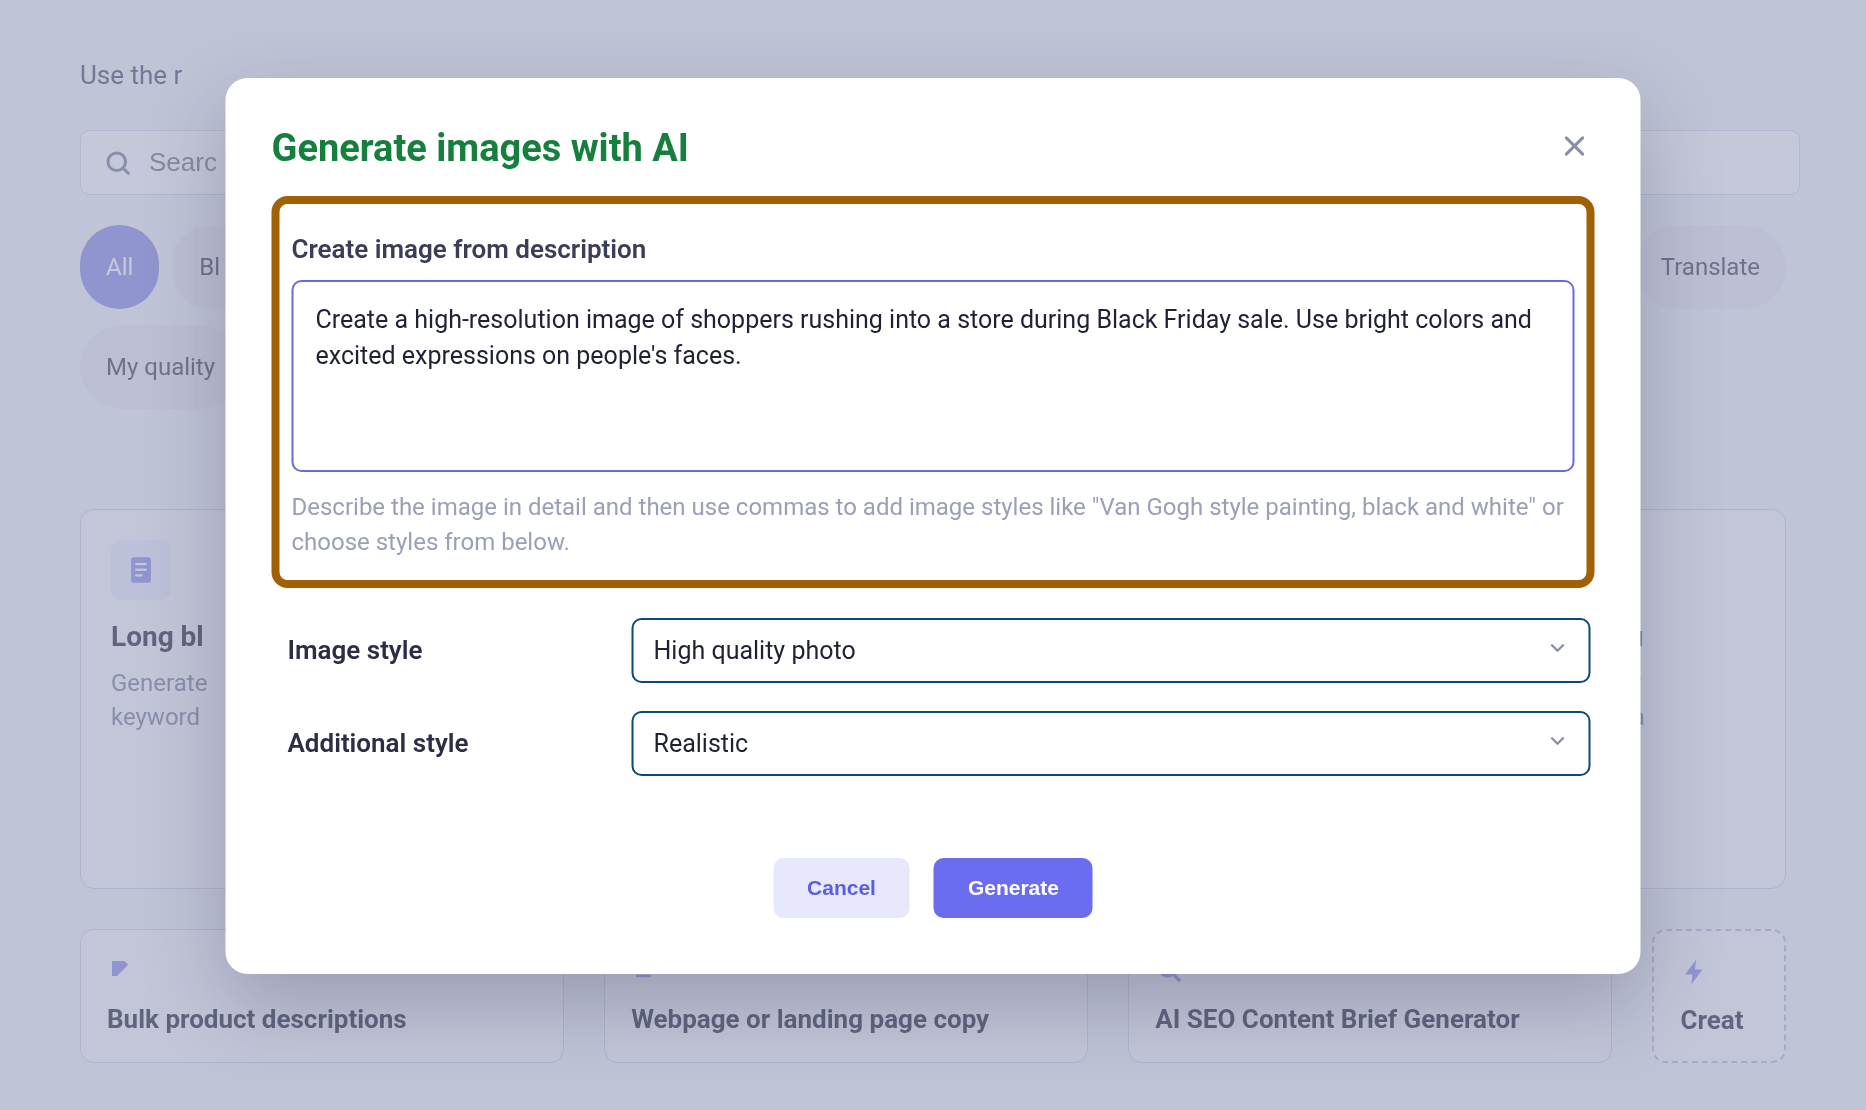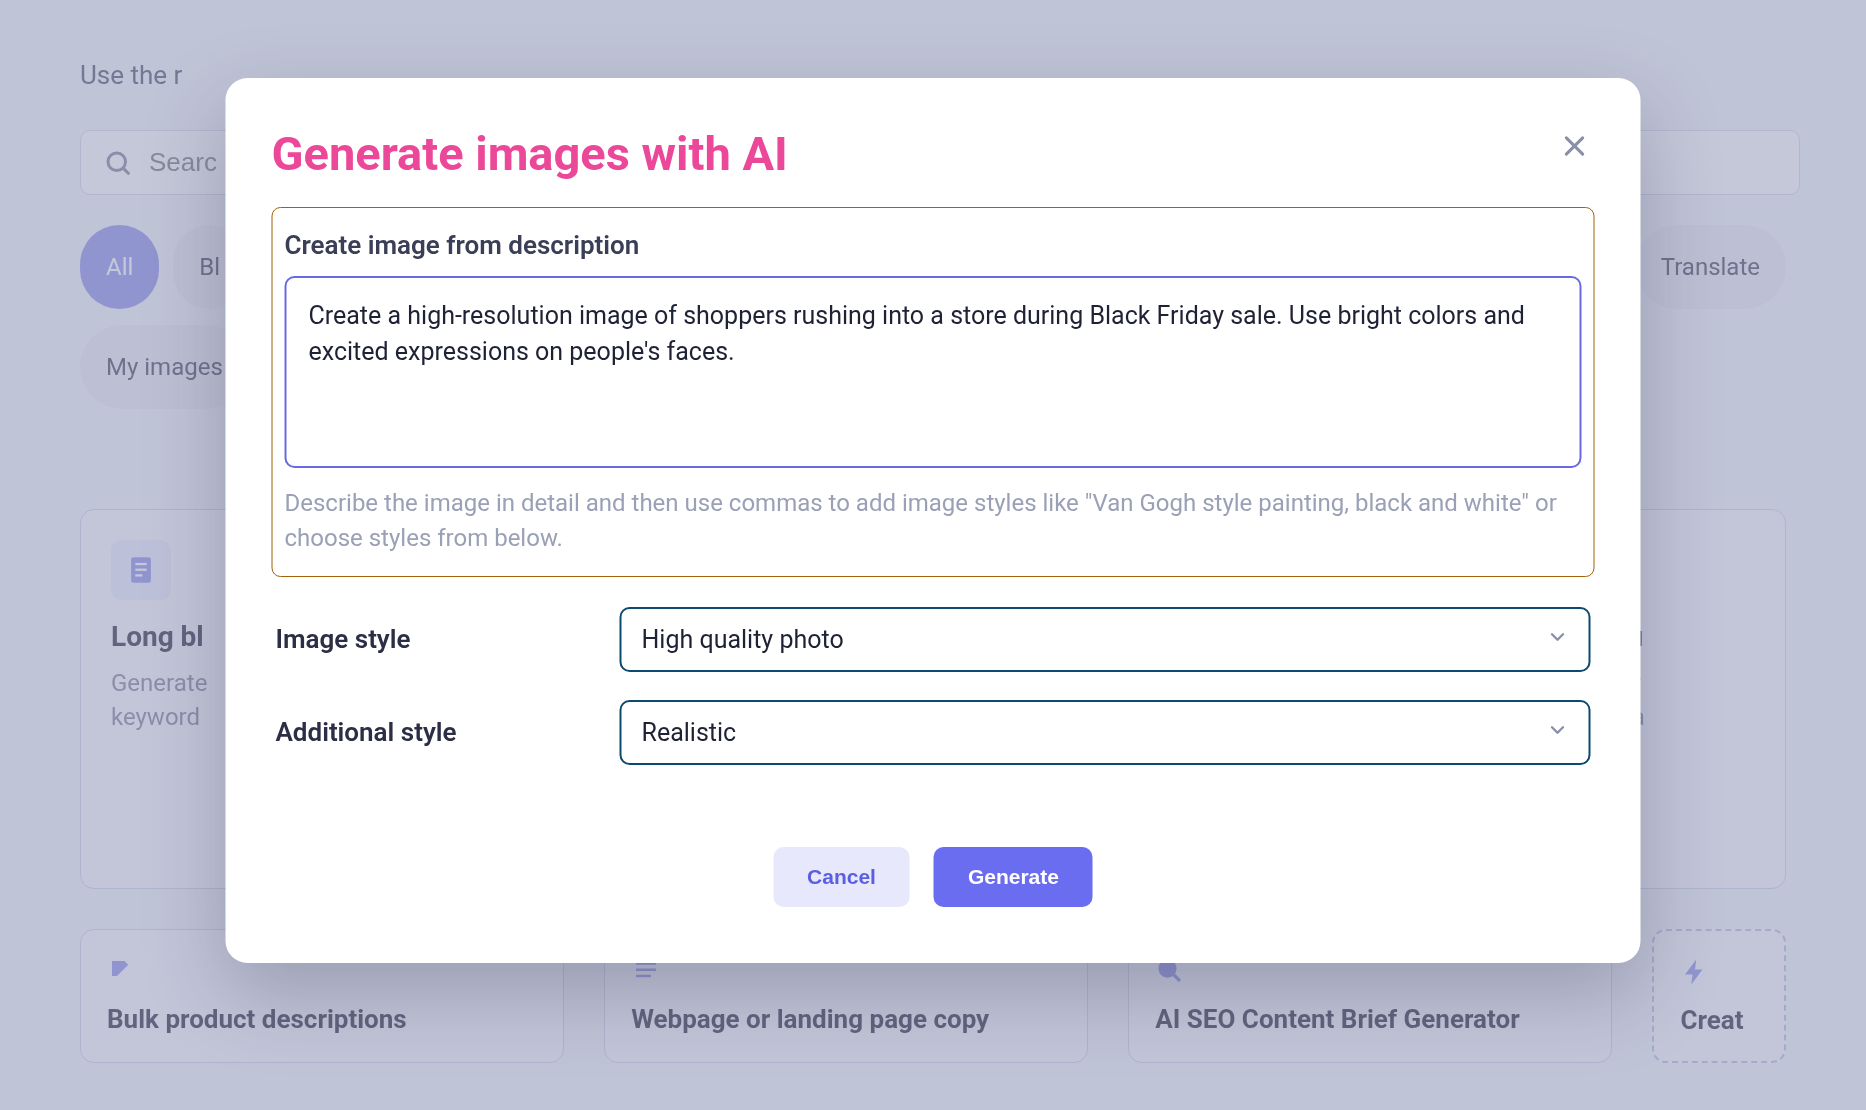--- a/index.html
+++ b/index.html
@@ -24,33 +24,33 @@
   .card-desc { font-size: 24px; color: #7b7f98; line-height: 1.4; }
 
   .cards-row2 { margin-top: 40px; display: flex; gap: 40px; }
   .card2 { width: 520px; border: 1px solid #cfd2e6; border-radius: 14px; padding: 26px; background: #fbfbfe; }
   .card2.dashed { border: 2px dashed #b9bde0; }
   .card2-title { font-size: 26px; font-weight: 700; color: #1f2235; margin-top: 14px; }
 
   
   .modal { position: absolute; z-index: 10; left: 50%; top: 78px; transform: translateX(-50%); width: 1415px; background: #fff; border-radius: 22px; box-shadow: 0 30px 80px rgba(30,30,60,0.25); padding: 48px 46px 56px 46px; }
   .modal-header { display: flex; justify-content: space-between; align-items: flex-start; }
-  .modal-title { font-size: 47px; font-weight: 700; color: #ec4899; }
+  .modal-title { font-size: 38px; font-weight: 700; color: #15803d; }
   .close-btn { width: 40px; height: 40px; display:flex; align-items:center; justify-content:center; cursor:pointer; color: #8a8fa8; }
   .close-btn svg { width: 28px; height: 28px; }
 
-  .highlight-box { border: 1px solid #a16207; border-radius: 9px; padding: 22px 12px 20px 12px; margin-top: 26px; }
+  .highlight-box { border: 8px solid #a16207; border-radius: 16px; padding: 30px 12px 20px 12px; margin-top: 26px; }
 
   .section-label { font-size: 26px; font-weight: 600; color: #3a3e56; margin-bottom: 16px; }
 
   .prompt-area { width: 100%; height: 192px; border: 2px solid #6a6ae0; border-radius: 10px; padding: 20px 22px; font-size: 25px; line-height: 1.45; color: #1f2235; font-family: inherit; resize: none; outline: none; background: #fff; }
   .hint { font-size: 24px; color: #9aa0b5; margin-top: 14px; line-height: 1.45; }
 
   .form-rows { margin-top: 30px; display: flex; flex-direction: column; gap: 28px; padding: 0 4px; }
-  .form-row { display: flex; align-items: center; }
+  .form-row { display: flex; align-items: center; margin-left: 12px; }
   .form-row .flabel { width: 344px; font-size: 26px; font-weight: 600; color: #2b2e44; }
   .select { flex: 1; border: 2px solid #0c4a6e; border-radius: 10px; padding: 16px 20px; font-size: 25px; color: #1f2235; display:flex; justify-content:space-between; align-items:center; cursor:pointer; background:#fff; }
   .select .chev { color: #8a8fa8; }
 
   .modal-actions { display:flex; justify-content:center; gap: 24px; margin-top: 54px; }
   .btn { padding: 18px 34px; border-radius: 10px; font-size: 21px; font-weight: 600; cursor:pointer; border:none; }
   .btn-cancel { background: #e7e8fb; color: #5a5fe0; }
   .btn-primary { background: #6b6df0; color: #fff; }
 
   .icon-svg { width: 34px; height: 34px; fill: #8b8fea; }
@@ -71,21 +71,21 @@
   </div>
 
   <div class="chips">
     <div class="chip active">All</div>
     <div class="chip">Bl</div>
     <div style="flex:1"></div>
     <div class="chip">ds</div>
     <div class="chip">Translate</div>
   </div>
   <div class="chips" style="margin-top:16px;">
-    <div class="chip">My images</div>
+    <div class="chip">My quality</div>
   </div>
 
   <div class="cards-row">
     <div class="card">
       <div class="icon-box">
           <svg class="icon-svg" viewBox="0 0 24 24">
             <rect x="5" y="3" width="14" height="18" rx="2"></rect>
             <rect x="8" y="7" width="8" height="1.6" fill="#fff"></rect>
             <rect x="8" y="11" width="8" height="1.6" fill="#fff"></rect>
             <rect x="8" y="15" width="5" height="1.6" fill="#fff"></rect>

